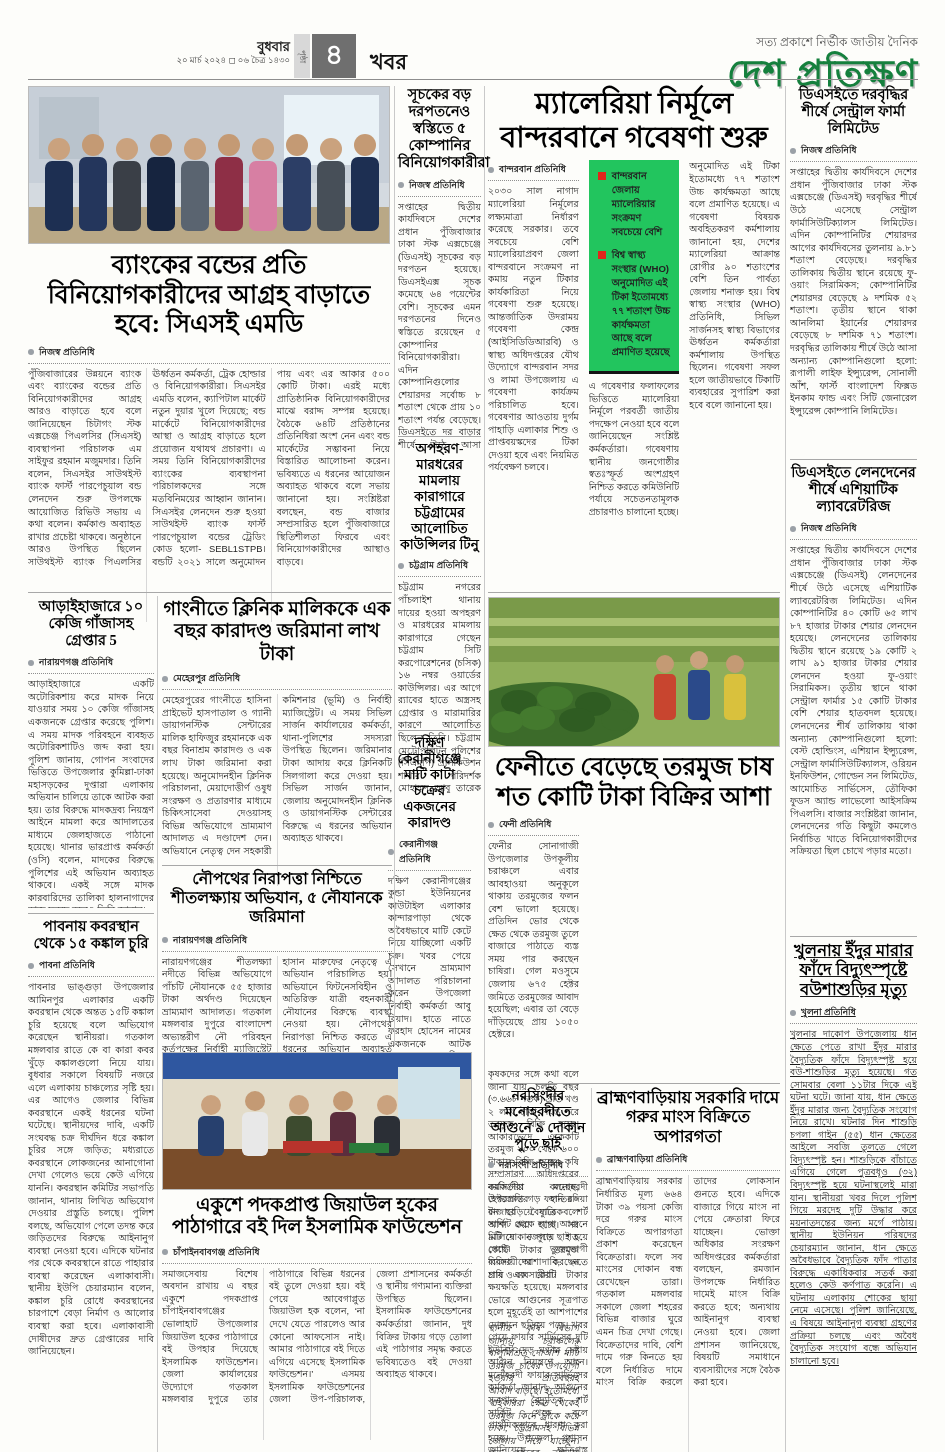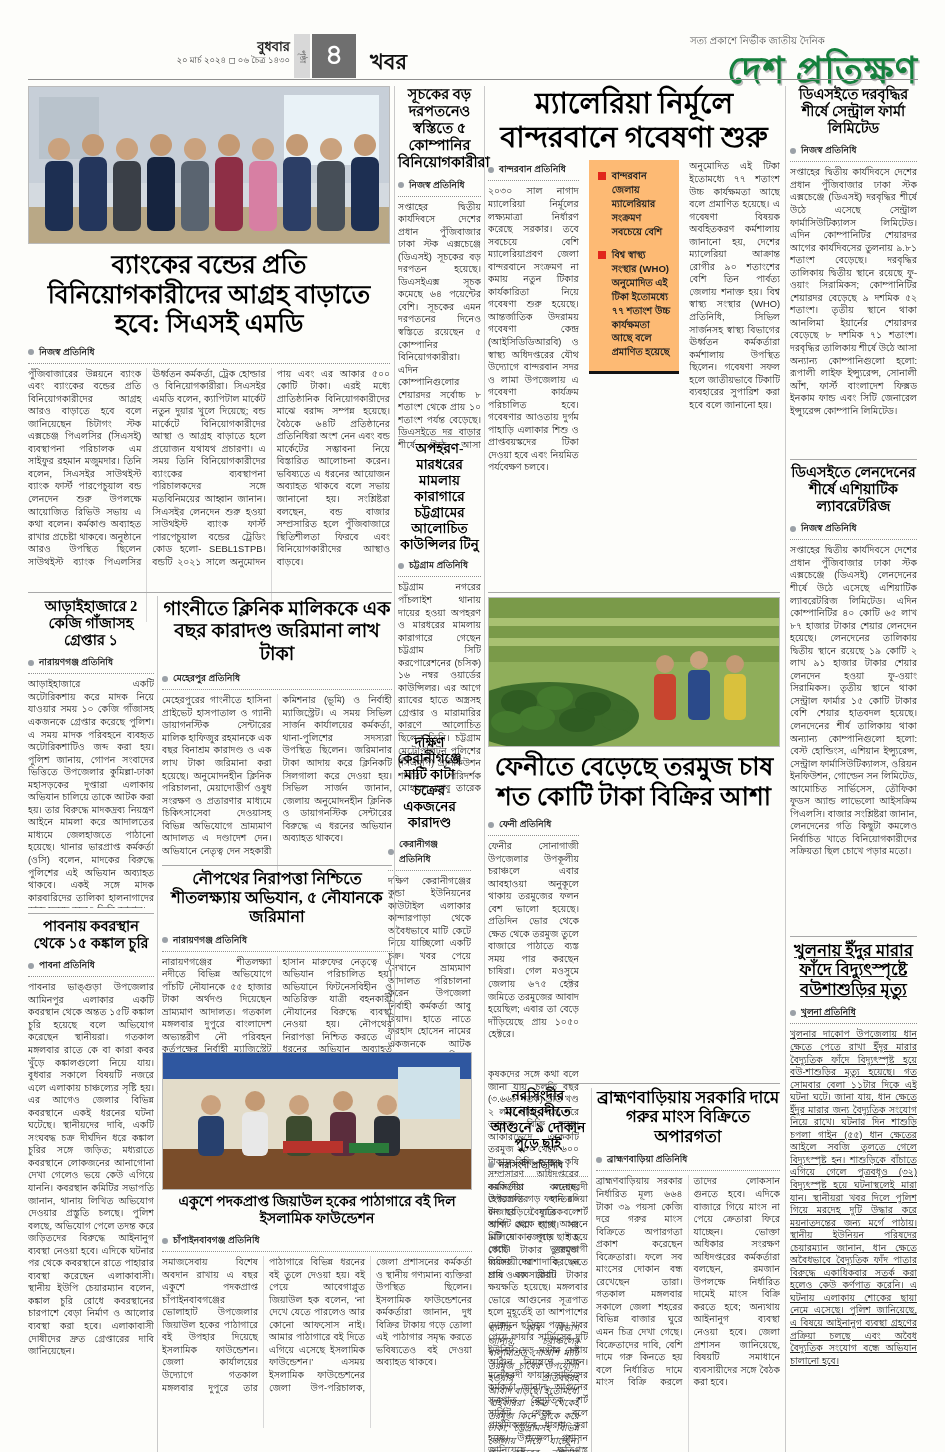--- a/index.html
+++ b/index.html
@@ -1,44 +1,44 @@
 <!DOCTYPE html>
 <html lang="bn"><head>
 <meta charset="utf-8">
 <style>
   html,body{margin:0;padding:0;background:#dcdcdc;}
   .page{position:relative;width:945px;height:1452px;margin:0 auto;background:#fdfdfa;
         font-family:"Liberation Sans","DejaVu Sans",sans-serif;color:#1a1a1a;overflow:hidden;}
   .abs{position:absolute;}
   .headline{font-family:"Liberation Serif","DejaVu Serif",serif;font-weight:bold;text-align:center;
             color:#000;line-height:1.18;margin:0 0 4px 0;}
-  .h29{font-size:29px;} .h25{font-size:25px;} .h21{font-size:14px;} .h19{font-size:19px;}
+  .h29{font-size:29px;} .h25{font-size:25px;} .h21{font-size:19px;} .h19{font-size:19px;}
   .h165{font-size:16.5px;} .h16{font-size:16px;} .h15{font-size:14.5px;} .h14{font-size:13.5px;}
   .byline{display:flex;align-items:center;gap:5px;font-size:9px;font-weight:bold;color:#222;
           padding:2px 0 3px;border-bottom:1px dotted #8f8f8f;margin-bottom:4px;}
   .byline .dot{width:6px;height:6px;border-radius:50%;background:#9aa0a6;flex:none;}
   .body-text{font-size:9.3px;line-height:1.35;text-align:justify;color:#1d1d1d;overflow:hidden;
              column-gap:11px;column-rule:1px solid #d8d8d8;}
   .cols-2{column-count:2;} .cols-3{column-count:3;}
   .hsep{position:absolute;height:1px;background:#a8a8a8;}
   .vsep{position:absolute;width:1px;background:#c9c9c9;}
   
   .date-week{font-size:13px;font-weight:bold;text-align:right;line-height:1.1;}
   .date-line{font-size:8.5px;text-align:right;color:#333;}
   .page-label{background:#d8d8d8;color:#444;font-size:8px;writing-mode:vertical-rl;
               text-align:center;display:flex;align-items:center;justify-content:center;}
   .page-num{background:#6f6f6f;color:#fff;font-size:28px;font-weight:bold;display:flex;
             align-items:center;justify-content:center;}
   .section-name{font-size:21px;font-weight:bold;color:#111;}
   .masthead{font-family:"Liberation Serif","DejaVu Serif",serif;font-weight:bold;font-size:37px;
             color:#15803d;text-align:right;line-height:1;letter-spacing:1px;
             text-shadow:1.5px 1.5px 0 #bdbdbd;}
-  .tagline{font-size:10px;color:#555;text-align:left;margin-bottom:2px;}
+  .tagline{font-size:12px;color:#555;text-align:right;margin-bottom:2px;}
   
-  .factbox{background:#fdba74;padding:9px 9px 3px 9px;border-bottom:3px solid #141414;margin-bottom:6px;}
+  .factbox{background:#22c55e;padding:9px 9px 3px 9px;border-bottom:3px solid #141414;margin-bottom:6px;}
   .factbox .item{display:flex;gap:6px;font-size:9.6px;font-weight:bold;line-height:1.45;margin-bottom:9px;color:#222;}
   .factbox .sq{width:8px;height:8px;background:#e1251b;margin-top:3px;flex:none;}
   .mal-cols{display:flex;gap:10px;}
   .mal-col{width:91px;overflow:hidden;}
   .photo{overflow:hidden;border:1px solid #bbb;box-sizing:border-box;background:#cfd4d9;}
 </style>
 </head>
 <body>
 
 <div class="page">
@@ -158,20 +158,21 @@
         <div class="factbox">
           <div class="item">
             <span class="sq"></span>
             <span>বান্দরবান জেলায় ম্যালেরিয়ার সংক্রমণ সবচেয়ে বেশি</span>
           </div>
           <div class="item">
             <span class="sq"></span>
             <span>বিশ্ব স্বাস্থ্য সংস্থার (WHO) অনুমোদিত এই টিকা ইতোমধ্যে ৭৭ শতাংশ উচ্চ কার্যক্ষমতা আছে বলে প্রমাণিত হয়েছে</span>
           </div>
         </div>
+        <div class="body-text" style="height:200px;">এ গবেষণার ফলাফলের ভিত্তিতে ম্যালেরিয়া নির্মূলে পরবর্তী জাতীয় পদক্ষেপ নেওয়া হবে বলে জানিয়েছেন সংশ্লিষ্ট কর্মকর্তারা। গবেষণায় স্থানীয় জনগোষ্ঠীর স্বতঃস্ফূর্ত অংশগ্রহণ নিশ্চিত করতে কমিউনিটি পর্যায়ে সচেতনতামূলক প্রচারণাও চালানো হচ্ছে।</div>
       </div>
       <div class="mal-col" style="height:424px;">
         <div class="body-text" style="height:420px;">অনুমোদিত এই টিকা ইতোমধ্যে ৭৭ শতাংশ উচ্চ কার্যক্ষমতা আছে বলে প্রমাণিত হয়েছে। এ গবেষণা বিষয়ক অবহিতকরণ কর্মশালায় জানানো হয়, দেশের ম্যালেরিয়া আক্রান্ত রোগীর ৯০ শতাংশের বেশি তিন পার্বত্য জেলায় শনাক্ত হয়। বিশ্ব স্বাস্থ্য সংস্থার (WHO) প্রতিনিধি, সিভিল সার্জনসহ স্বাস্থ্য বিভাগের ঊর্ধ্বতন কর্মকর্তারা কর্মশালায় উপস্থিত ছিলেন। গবেষণা সফল হলে জাতীয়ভাবে টিকাটি ব্যবহারের সুপারিশ করা হবে বলে জানানো হয়।</div>
       </div>
     </div>
   </section>
 
   <section class="abs" style="left:790px;top:86px;width:127px;">
     <h2 class="headline h15">ডিএসইতে দরবৃদ্ধির শীর্ষে সেন্ট্রাল ফার্মা লিমিটেড</h2>
     <div class="byline">
@@ -196,21 +197,21 @@
     <h2 class="headline h165">খুলনায় ইঁদুর মারার ফাঁদে বিদ্যুৎস্পৃষ্টে বউশাশুড়ির মৃত্যু</h2>
     <div class="byline">
       <span class="dot"></span>
       <span>খুলনা প্রতিনিধি</span>
     </div>
     <div class="body-text" style="height:408px;">খুলনার দাকোপ উপজেলায় ধান ক্ষেতে পেতে রাখা ইঁদুর মারার বৈদ্যুতিক ফাঁদে বিদ্যুৎস্পৃষ্ট হয়ে বউ-শাশুড়ির মৃত্যু হয়েছে। গত সোমবার বেলা ১১টার দিকে এই ঘটনা ঘটে। জানা যায়, ধান ক্ষেতে ইঁদুর মারার জন্য বৈদ্যুতিক সংযোগ নিয়ে রাখে। ঘটনার দিন শাশুড়ি চপলা গাইন (৫৫) ধান ক্ষেতের আইলে সবজি তুলতে গেলে বিদ্যুৎস্পৃষ্ট হন। শাশুড়িকে বাঁচাতে এগিয়ে গেলে পুত্রবধূও (৩২) বিদ্যুৎস্পৃষ্ট হয়ে ঘটনাস্থলেই মারা যান। স্থানীয়রা খবর দিলে পুলিশ গিয়ে মরদেহ দুটি উদ্ধার করে ময়নাতদন্তের জন্য মর্গে পাঠায়। স্থানীয় ইউনিয়ন পরিষদের চেয়ারম্যান জানান, ধান ক্ষেতে অবৈধভাবে বৈদ্যুতিক ফাঁদ পাতার বিরুদ্ধে একাধিকবার সতর্ক করা হলেও কেউ কর্ণপাত করেনি। এ ঘটনায় এলাকায় শোকের ছায়া নেমে এসেছে। পুলিশ জানিয়েছে, এ বিষয়ে আইনানুগ ব্যবস্থা গ্রহণের প্রক্রিয়া চলছে এবং অবৈধ বৈদ্যুতিক সংযোগ বন্ধে অভিযান চালানো হবে।</div>
   </section>
 
   <div class="hsep" style="left:28px;top:592px;width:364px;"></div>
   <section class="abs" style="left:28px;top:598px;width:126px;">
-    <h2 class="headline h15">আড়াইহাজারে 2 কেজি গাঁজাসহ গ্রেপ্তার ১</h2>
+    <h2 class="headline h15">আড়াইহাজারে ১০ কেজি গাঁজাসহ গ্রেপ্তার 5</h2>
     <div class="byline">
       <span class="dot"></span>
       <span>নারায়ণগঞ্জ প্রতিনিধি</span>
     </div>
     <div class="body-text" style="height:230px;">আড়াইহাজারে একটি অটোরিকশায় করে মাদক নিয়ে যাওয়ার সময় ১০ কেজি গাঁজাসহ একজনকে গ্রেপ্তার করেছে পুলিশ। এ সময় মাদক পরিবহনে ব্যবহৃত অটোরিকশাটিও জব্দ করা হয়। পুলিশ জানায়, গোপন সংবাদের ভিত্তিতে উপজেলার কুমিল্লা-ঢাকা মহাসড়কের দুপ্তারা এলাকায় অভিযান চালিয়ে তাকে আটক করা হয়। তার বিরুদ্ধে মাদকদ্রব্য নিয়ন্ত্রণ আইনে মামলা করে আদালতের মাধ্যমে জেলহাজতে পাঠানো হয়েছে। থানার ভারপ্রাপ্ত কর্মকর্তা (ওসি) বলেন, মাদকের বিরুদ্ধে পুলিশের এই অভিযান অব্যাহত থাকবে। একই সঙ্গে মাদক কারবারিদের তালিকা হালনাগাদের কাজ চলছে বলেও তিনি জানান।</div>
   </section>
   <div class="hsep" style="left:28px;top:913px;width:126px;"></div>
 
   <section class="abs" style="left:28px;top:918px;width:126px;">
     <h2 class="headline h15">পাবনায় কবরস্থান থেকে ১৫ কঙ্কাল চুরি</h2>

